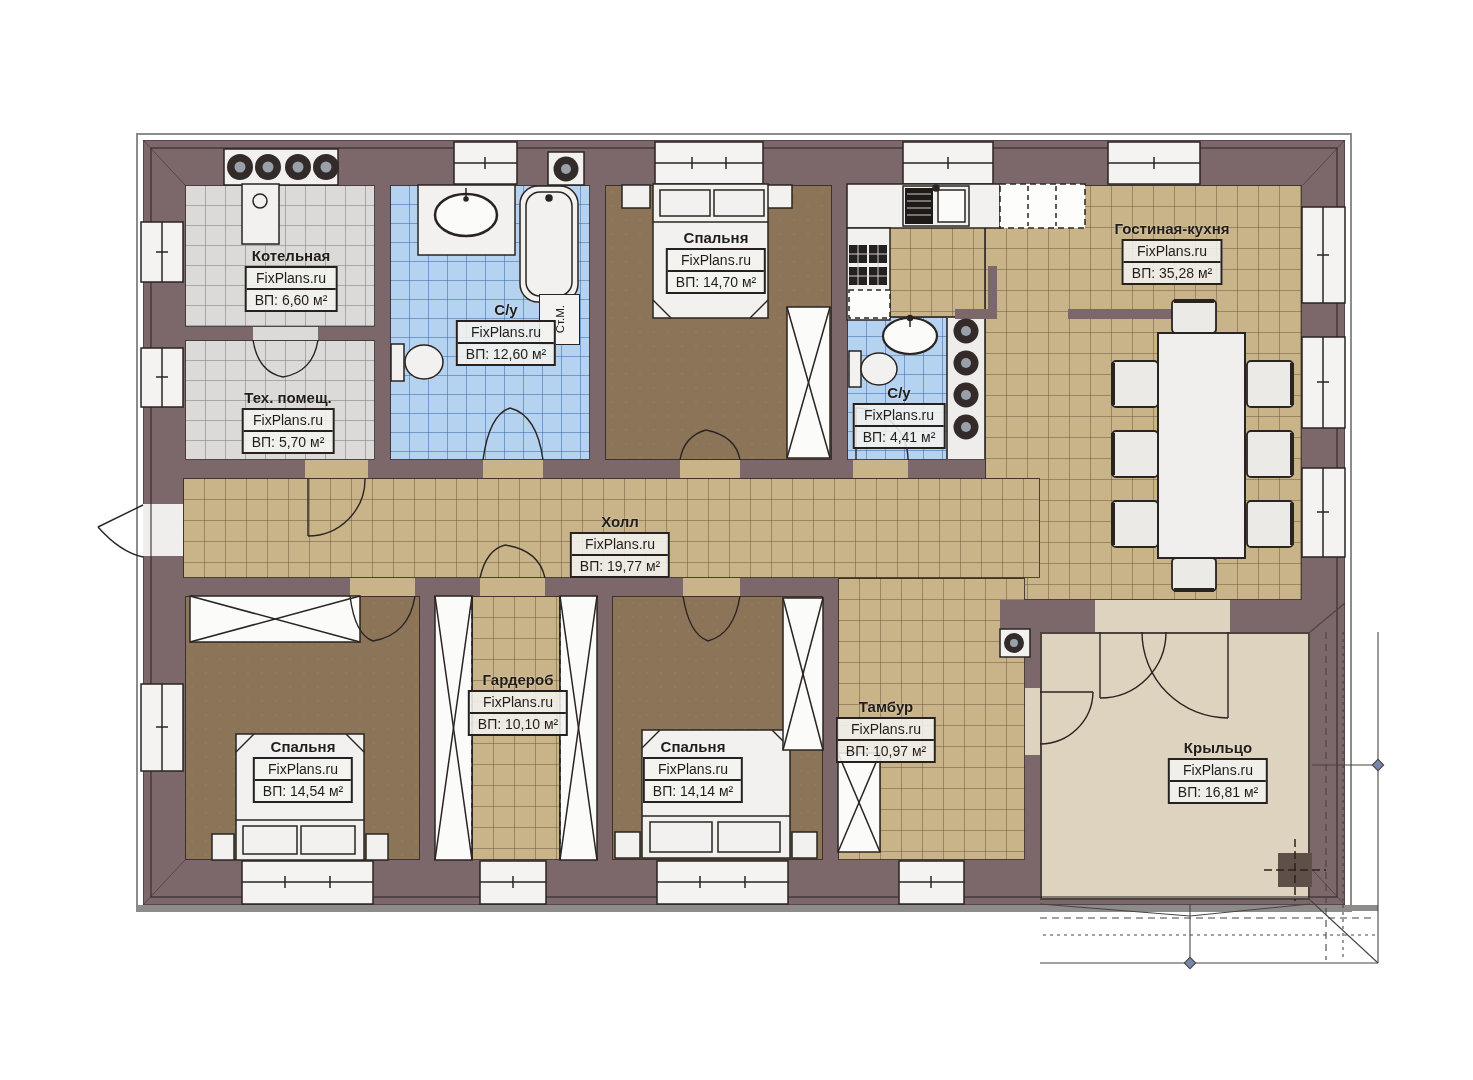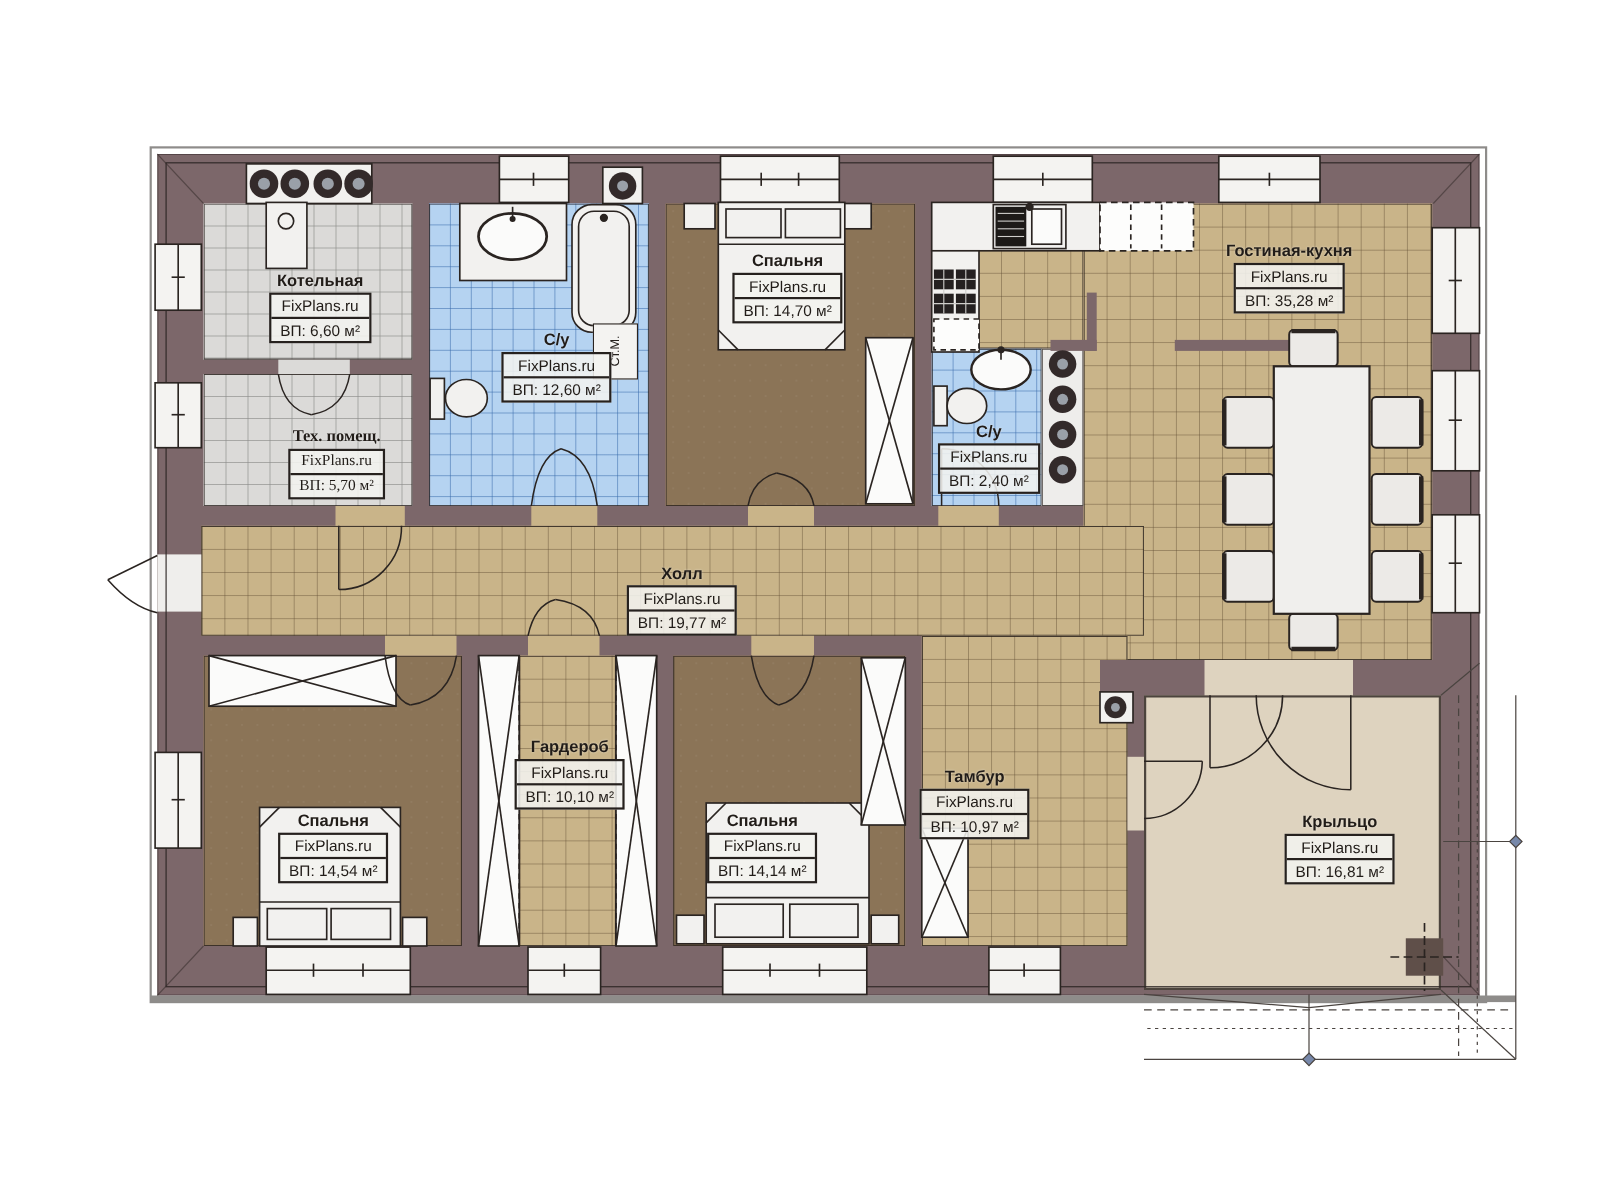--- a/index.html
+++ b/index.html
@@ -439,21 +439,21 @@
       <span>Ст.М.</span>
     </div>
 
   <div class="room-label" style="left:291px;top:247px;border-radius:28px;">
     <div class="rname">Котельная</div>
     <div class="box">
       <div class="row">FixPlans.ru</div>
       <div class="row">ВП: 6,60 м²</div>
     </div>
   </div>
-  <div class="room-label" style="left:306px;top:389px;font-family:Liberation Serif, serif;">
+  <div class="room-label" style="left:288px;top:389px;">
     <div class="rname">Тех. помещ.</div>
     <div class="box">
       <div class="row">FixPlans.ru</div>
       <div class="row">ВП: 5,70 м²</div>
     </div>
   </div>
   <div class="room-label" style="left:506px;top:301px;">
     <div class="rname">С/у</div>
     <div class="box">
       <div class="row">FixPlans.ru</div>
@@ -464,21 +464,21 @@
     <div class="rname">Спальня</div>
     <div class="box">
       <div class="row">FixPlans.ru</div>
       <div class="row">ВП: 14,70 м²</div>
     </div>
   </div>
   <div class="room-label" style="left:899px;top:384px;">
     <div class="rname">С/у</div>
     <div class="box">
       <div class="row">FixPlans.ru</div>
-      <div class="row">ВП: 2,40 м²</div>
+      <div class="row">ВП: 4,41 м²</div>
     </div>
   </div>
   <div class="room-label" style="left:1172px;top:220px;text-align:center;">
     <div class="rname">Гостиная-кухня</div>
     <div class="box">
       <div class="row">FixPlans.ru</div>
       <div class="row">ВП: 35,28 м²</div>
     </div>
   </div>
   <div class="room-label" style="left:620px;top:513px;">

